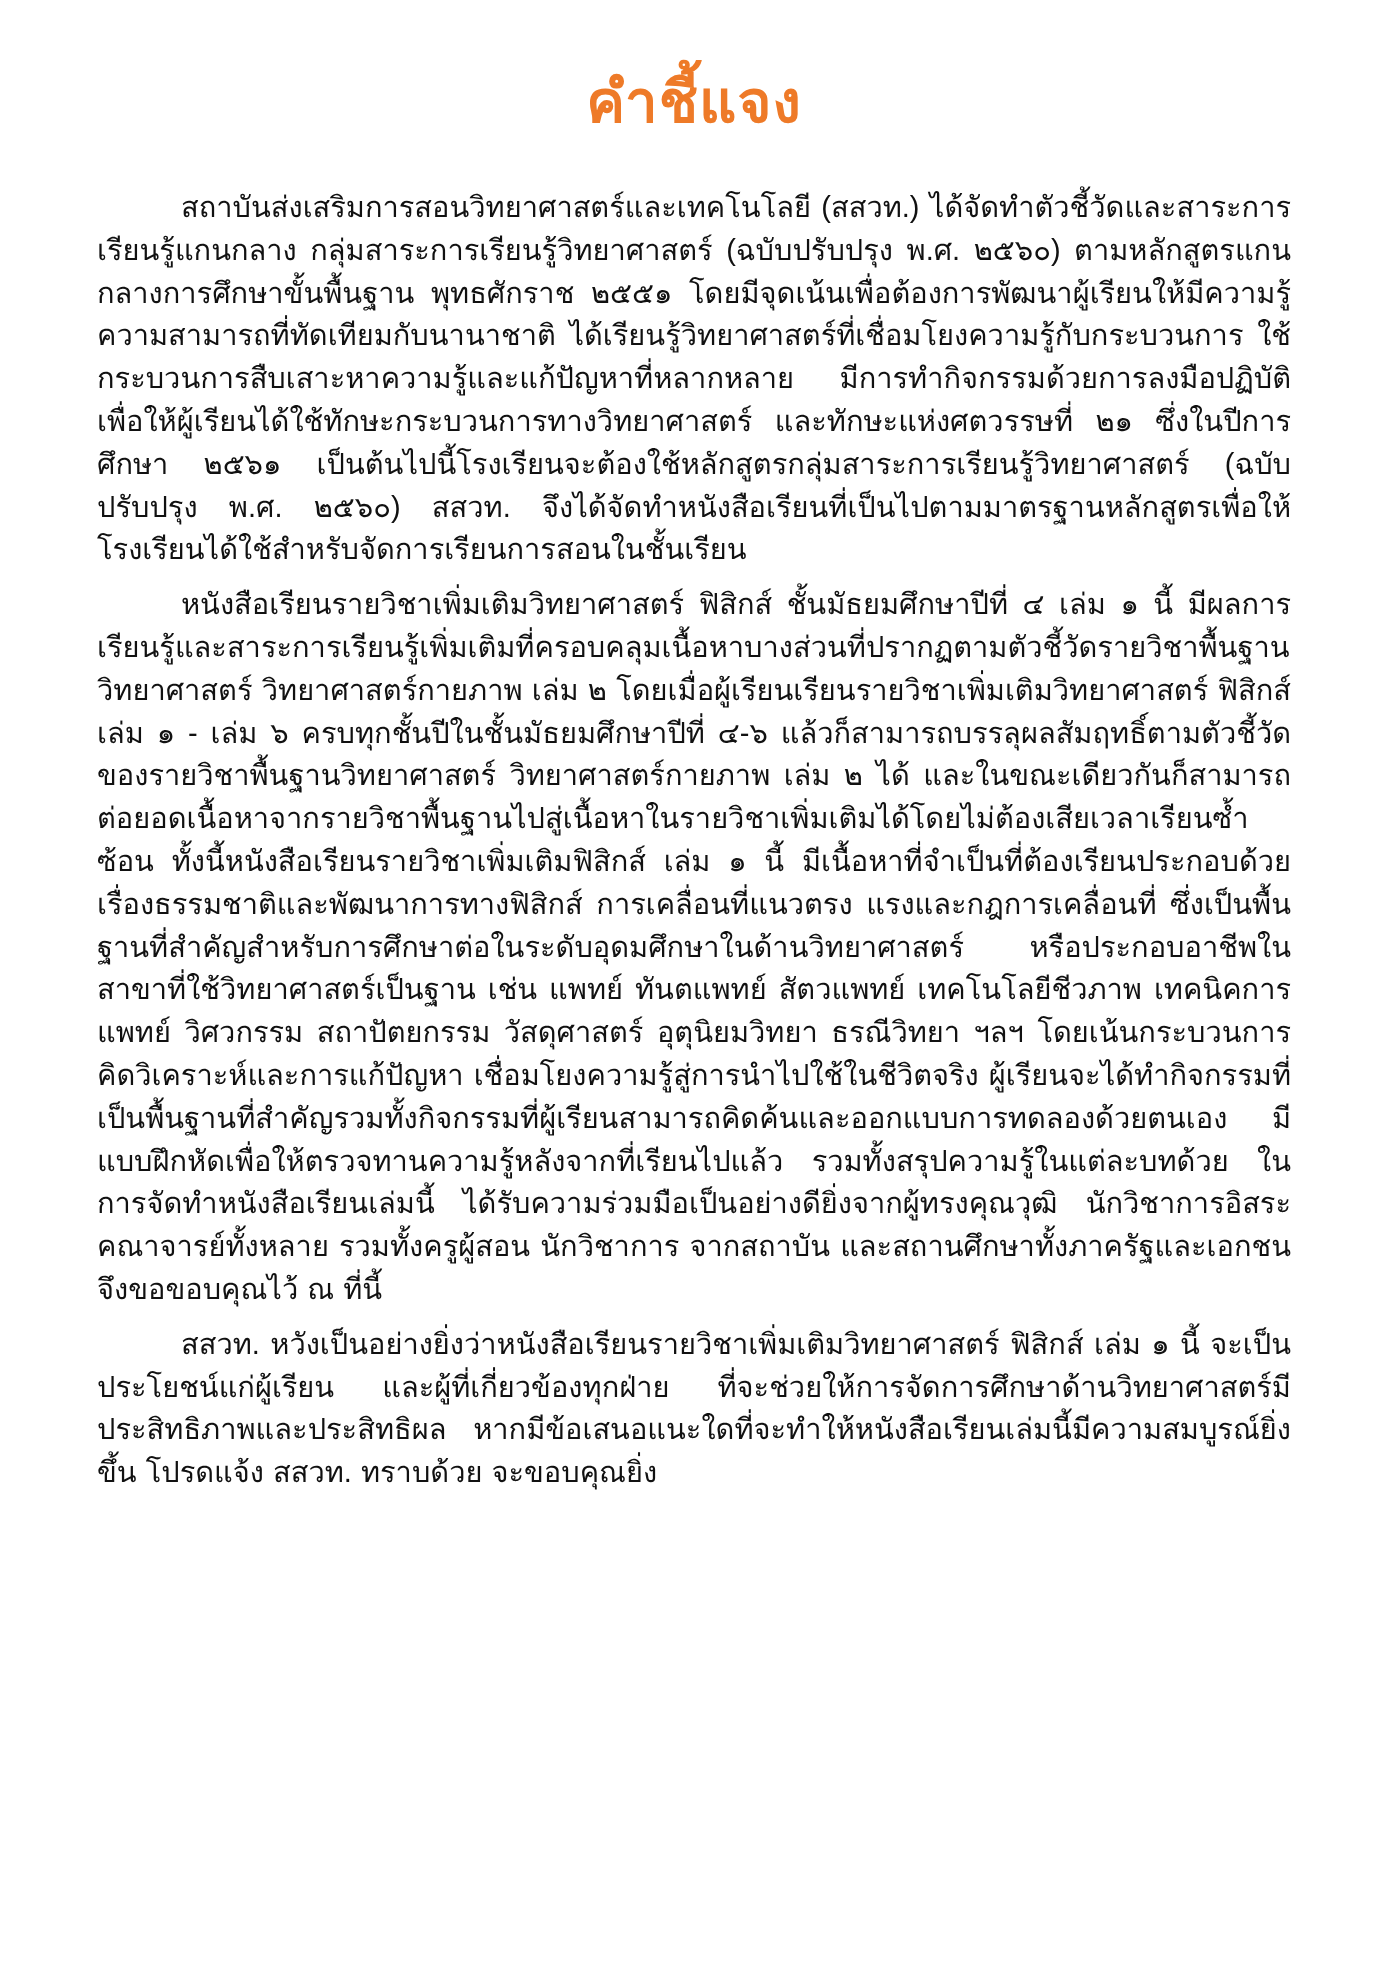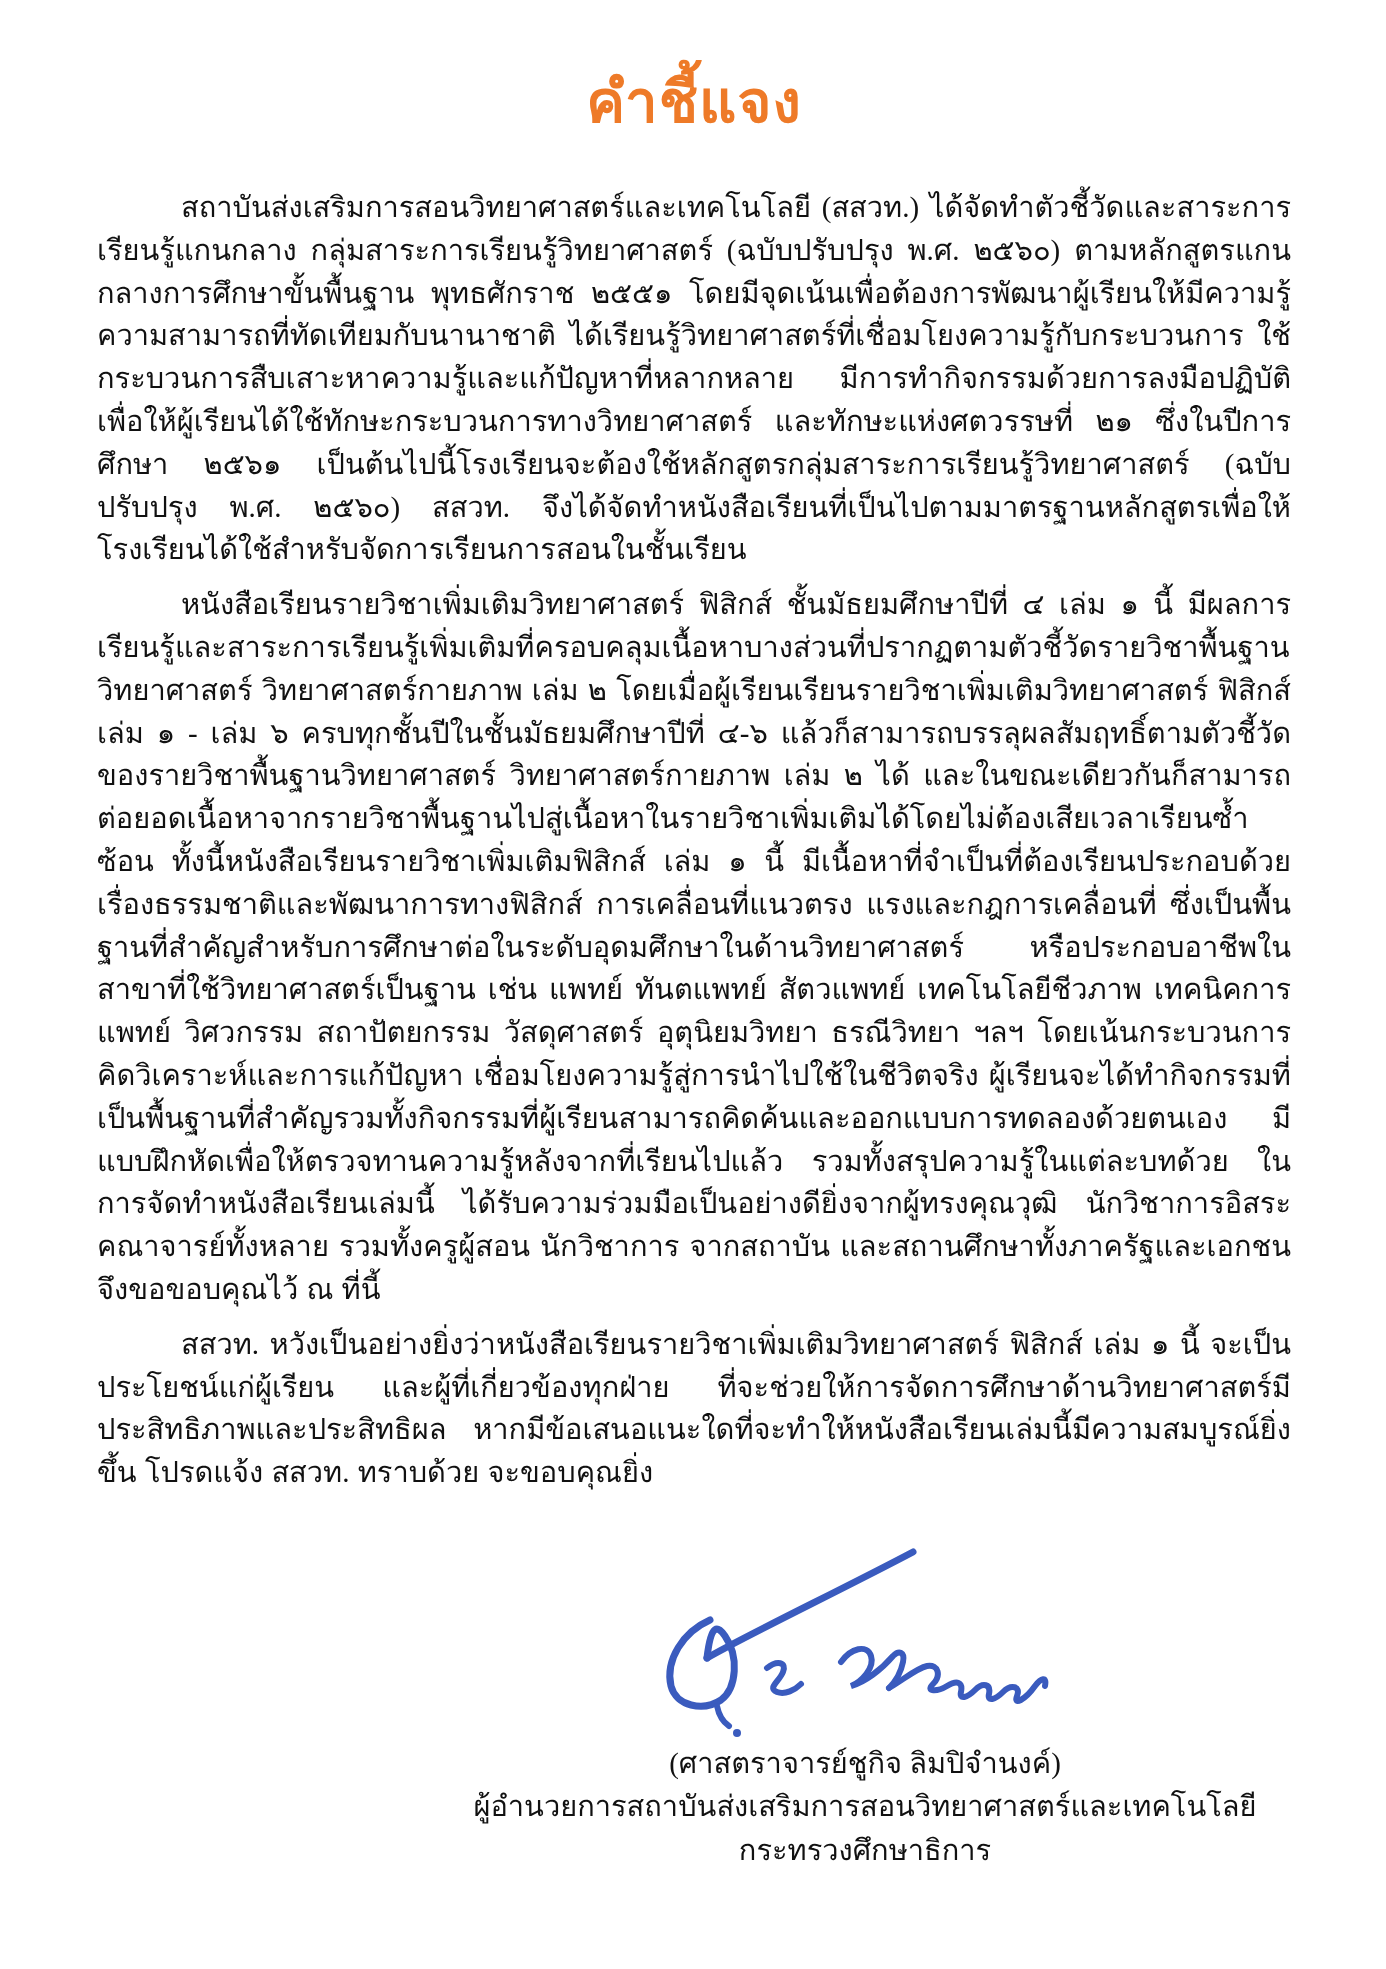--- a/index.html
+++ b/index.html
@@ -1,21 +1,21 @@
 <!DOCTYPE html>
 <html lang="th"><head>
 <meta charset="utf-8">
 <style>
   html,body{margin:0;padding:0;background:#ffffff;}
   .page{
     position:relative;
     width:1386px;
     height:1969px;
     background:#ffffff;
-    font-family:Liberation Serif, serif;
+    font-family:Liberation Sans, sans-serif;
     color:#111111;
     overflow:hidden;
   }
   .content{
     position:absolute;
     left:85px;
     top:55px;
     width:1218px;
   }
   .doc-title{
@@ -65,32 +65,13 @@
 
     <h1 class="doc-title" style="color:#EE7A28;"><span>คำชี้แจง</span></h1>
 
     <div class="doc-body">
       <p>สถาบันส่งเสริมการสอนวิทยาศาสตร์และเทคโนโลยี (สสวท.) ได้จัดทำตัวชี้วัดและสาระการเรียนรู้แกนกลาง กลุ่มสาระการเรียนรู้วิทยาศาสตร์ (ฉบับปรับปรุง พ.ศ. ๒๕๖๐) ตามหลักสูตรแกนกลางการศึกษาขั้นพื้นฐาน พุทธศักราช ๒๕๕๑ โดยมีจุดเน้นเพื่อต้องการพัฒนาผู้เรียนให้มีความรู้ความสามารถที่ทัดเทียมกับนานาชาติ ได้เรียนรู้วิทยาศาสตร์ที่เชื่อมโยงความรู้กับกระบวนการ ใช้กระบวนการสืบเสาะหาความรู้และแก้ปัญหาที่หลากหลาย มีการทำกิจกรรมด้วยการลงมือปฏิบัติ เพื่อให้ผู้เรียนได้ใช้ทักษะกระบวนการทางวิทยาศาสตร์ และทักษะแห่งศตวรรษที่ ๒๑ ซึ่งในปีการศึกษา ๒๕๖๑ เป็นต้นไปนี้โรงเรียนจะต้องใช้หลักสูตรกลุ่มสาระการเรียนรู้วิทยาศาสตร์ (ฉบับปรับปรุง พ.ศ. ๒๕๖๐) สสวท. จึงได้จัดทำหนังสือเรียนที่เป็นไปตามมาตรฐานหลักสูตรเพื่อให้โรงเรียนได้ใช้สำหรับจัดการเรียนการสอนในชั้นเรียน</p>
       <p>หนังสือเรียนรายวิชาเพิ่มเติมวิทยาศาสตร์ ฟิสิกส์ ชั้นมัธยมศึกษาปีที่ ๔ เล่ม ๑ นี้ มีผลการเรียนรู้และสาระการเรียนรู้เพิ่มเติมที่ครอบคลุมเนื้อหาบางส่วนที่ปรากฏตามตัวชี้วัดรายวิชาพื้นฐานวิทยาศาสตร์ วิทยาศาสตร์กายภาพ เล่ม ๒ โดยเมื่อผู้เรียนเรียนรายวิชาเพิ่มเติมวิทยาศาสตร์ ฟิสิกส์ เล่ม ๑ - เล่ม ๖ ครบทุกชั้นปีในชั้นมัธยมศึกษาปีที่ ๔-๖ แล้วก็สามารถบรรลุผลสัมฤทธิ์ตามตัวชี้วัดของรายวิชาพื้นฐานวิทยาศาสตร์ วิทยาศาสตร์กายภาพ เล่ม ๒ ได้ และในขณะเดียวกันก็สามารถต่อยอดเนื้อหาจากรายวิชาพื้นฐานไปสู่เนื้อหาในรายวิชาเพิ่มเติมได้โดยไม่ต้องเสียเวลาเรียนซ้ำซ้อน ทั้งนี้หนังสือเรียนรายวิชาเพิ่มเติมฟิสิกส์ เล่ม ๑ นี้ มีเนื้อหาที่จำเป็นที่ต้องเรียนประกอบด้วยเรื่องธรรมชาติและพัฒนาการทางฟิสิกส์ การเคลื่อนที่แนวตรง แรงและกฎการเคลื่อนที่ ซึ่งเป็นพื้นฐานที่สำคัญสำหรับการศึกษาต่อในระดับอุดมศึกษาในด้านวิทยาศาสตร์ หรือประกอบอาชีพในสาขาที่ใช้วิทยาศาสตร์เป็นฐาน เช่น แพทย์ ทันตแพทย์ สัตวแพทย์ เทคโนโลยีชีวภาพ เทคนิคการแพทย์ วิศวกรรม สถาปัตยกรรม วัสดุศาสตร์ อุตุนิยมวิทยา ธรณีวิทยา ฯลฯ โดยเน้นกระบวนการคิดวิเคราะห์และการแก้ปัญหา เชื่อมโยงความรู้สู่การนำไปใช้ในชีวิตจริง ผู้เรียนจะได้ทำกิจกรรมที่เป็นพื้นฐานที่สำคัญรวมทั้งกิจกรรมที่ผู้เรียนสามารถคิดค้นและออกแบบการทดลองด้วยตนเอง มีแบบฝึกหัดเพื่อให้ตรวจทานความรู้หลังจากที่เรียนไปแล้ว รวมทั้งสรุปความรู้ในแต่ละบทด้วย ในการจัดทำหนังสือเรียนเล่มนี้ ได้รับความร่วมมือเป็นอย่างดียิ่งจากผู้ทรงคุณวุฒิ นักวิชาการอิสระ คณาจารย์ทั้งหลาย รวมทั้งครูผู้สอน นักวิชาการ จากสถาบัน และสถานศึกษาทั้งภาครัฐและเอกชน จึงขอขอบคุณไว้ ณ ที่นี้</p>
       <p>สสวท. หวังเป็นอย่างยิ่งว่าหนังสือเรียนรายวิชาเพิ่มเติมวิทยาศาสตร์ ฟิสิกส์ เล่ม ๑ นี้ จะเป็นประโยชน์แก่ผู้เรียน และผู้ที่เกี่ยวข้องทุกฝ่าย ที่จะช่วยให้การจัดการศึกษาด้านวิทยาศาสตร์มีประสิทธิภาพและประสิทธิผล หากมีข้อเสนอแนะใดที่จะทำให้หนังสือเรียนเล่มนี้มีความสมบูรณ์ยิ่งขึ้น โปรดแจ้ง สสวท. ทราบด้วย จะขอบคุณยิ่ง</p>
     </div>
   </div>
 
-  <div class="signature-block">
-    <svg class="signature-art" viewBox="0 0 420 200" fill="none" xmlns="http://www.w3.org/2000/svg">
-
-      <path d="M 52 118 C 90 96, 190 48, 258 12" stroke="#3A5BBE" stroke-width="7" stroke-linecap="round"></path>
-
-      <path d="M 55 80 C 28 92, 10 120, 16 146 C 21 166, 48 172, 66 160 C 82 148, 84 116, 70 96 C 63 86, 56 82, 52 118" stroke="#3A5BBE" stroke-width="7" stroke-linecap="round"></path>
-
-      <path d="M 62 166 C 64 176, 68 182, 74 186" stroke="#3A5BBE" stroke-width="6" stroke-linecap="round"></path>
-      <circle cx="82" cy="193" r="4" fill="#3A5BBE"></circle>
-
-      <path d="M 112 128 C 122 120, 132 122, 128 132 C 124 142, 112 148, 122 152 C 130 155, 140 150, 146 144" stroke="#3A5BBE" stroke-width="6" stroke-linecap="round"></path>
-
-      <path d="M 186 122 C 196 108, 212 104, 216 116 C 220 128, 206 142, 196 146 C 210 142, 226 130, 238 116 C 244 110, 250 112, 248 122 C 246 132, 240 142, 234 148" stroke="#3A5BBE" stroke-width="6" stroke-linecap="round"></path>
-      <path d="M 234 148 C 248 140, 262 128, 272 126 C 284 124, 286 136, 278 144 C 270 152, 282 152, 292 146 C 302 140, 308 142, 306 152 C 304 160, 312 158, 320 150 C 328 142, 336 144, 334 154 C 332 162, 340 160, 348 152 C 356 144, 366 146, 362 156 C 358 166, 370 160, 380 146 C 386 138, 392 136, 390 146" stroke="#3A5BBE" stroke-width="6" stroke-linecap="round"></path>
-    </svg>
-    <p class="sig-name">(ศาสตราจารย์ชูกิจ ลิมปิจำนงค์)</p>
-    <p class="sig-line">ผู้อำนวยการสถาบันส่งเสริมการสอนวิทยาศาสตร์และเทคโนโลยี</p>
-    <p class="sig-line">กระทรวงศึกษาธิการ</p>
-  </div>
 </div>
 
 </body></html>

